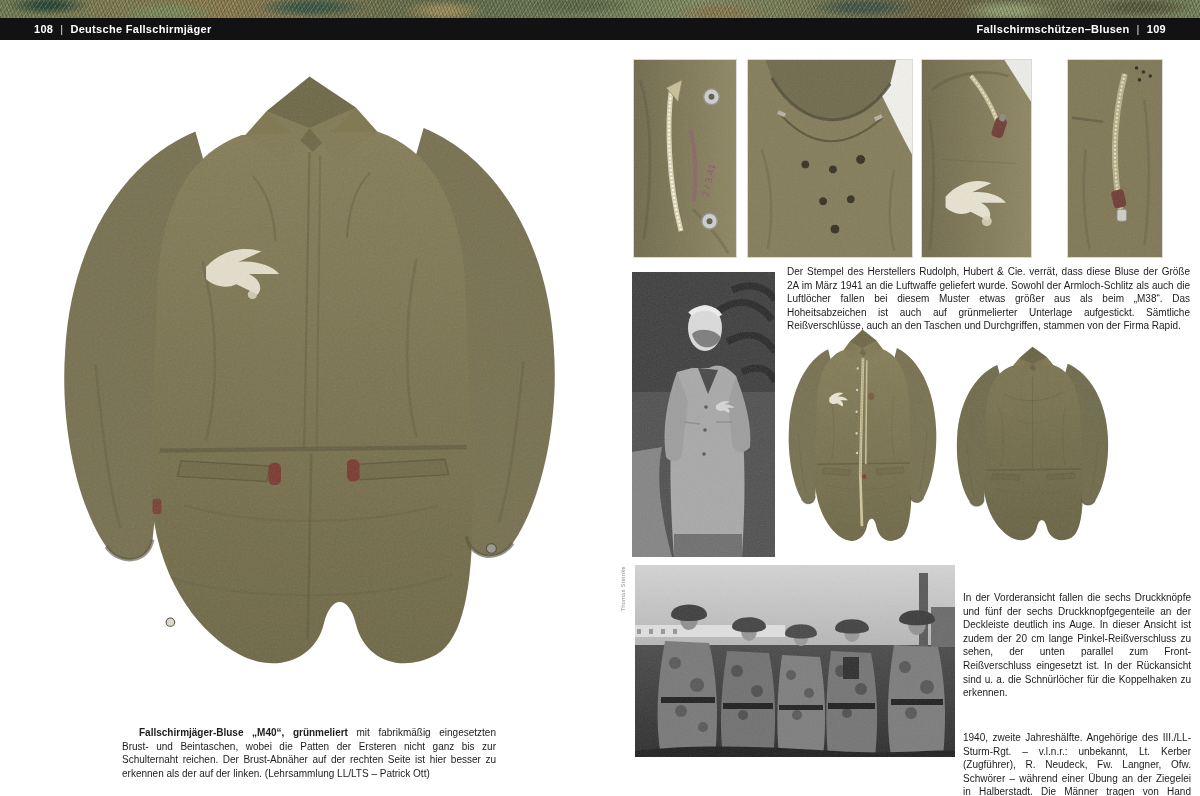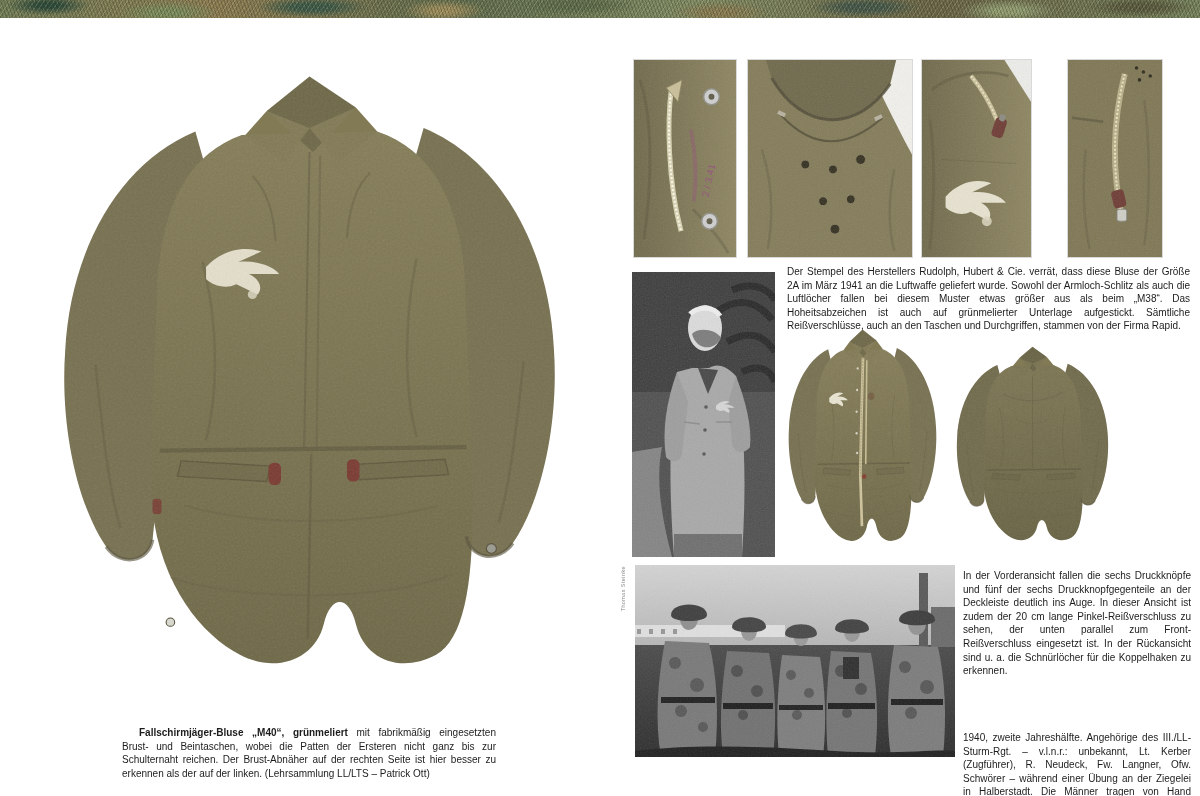--- a/index.html
+++ b/index.html
@@ -87,20 +87,28 @@
       <path d="M126,32 L150,12 L176,30 L152,56 Z"></path>
     </clipPath>
     <path id="eagleP" d="M0,13 C8,4 20,0 31,4 L18,10 C28,9 37,12 41,17 L24,17 C30,20 32,25 29,29 L17,23 C11,26 4,24 0,20 Z"></path>
   </defs>
 </svg>
 
 <div id="spread">
 
   <div class="camo"></div>
 
+  <div class="hdrbar">
+    <div class="hdr">
+      <span>108</span><span class="sep">|</span><span>Deutsche Fallschirmjäger</span>
+    </div>
+    <div class="hdr">
+      <span>Fallschirmschützen–Blusen</span><span class="sep">|</span><span>109</span>
+    </div>
+  </div>
 
   <div class="photo" style="left:42px;top:56px;width:535px;height:652px;">
     <svg viewBox="0 0 300 380" preserveAspectRatio="none">
       <use href="#smock-base"></use>
       <path d="M150,56 L147,228" stroke="#645e42" stroke-width="1.2" fill="none" opacity="0.6"></path>
       <path d="M156,58 L154,228" stroke="#645e42" stroke-width="1.2" fill="none" opacity="0.45"></path>
       <path d="M151,232 L149,340" stroke="#5c563c" stroke-width="1.4" fill="none" opacity="0.5"></path>
       <path d="M118,70 C126,78 130,92 131,108" stroke="#5c563c" stroke-width="1.2" fill="none" opacity="0.4"></path>
       <path d="M184,68 C176,76 172,90 171,106" stroke="#5c563c" stroke-width="1.2" fill="none" opacity="0.4"></path>
       <g>
@@ -349,21 +357,21 @@
           <rect x="8" y="100" width="52" height="6" fill="#1e1e1e"></rect>
           <ellipse cx="34" cy="25" rx="9" ry="11" fill="#929292"></ellipse>
           <path d="M16,21 C16,8 52,8 52,21 C52,28 16,28 16,21 Z" fill="#3b3b3b"></path>
         </g>
       </g>
       <path d="M0,186 C60,178 140,182 200,186 C260,190 300,184 320,186 L320,192 L0,192 Z" fill="#1f1f1f"></path>
       <rect width="320" height="192" filter="url(#noiseF)" opacity="0.15"></rect>
     </svg>
   </div>
 
-  <div class="btxt" style="left:963px;top:569px;width:228px;">
+  <div class="btxt" style="left:963px;top:591px;width:228px;">
     <p>In der Vorderansicht fallen die sechs Druckknöpfe und fünf der sechs Druckknopfgegenteile an der Deckleiste deutlich ins Auge. In dieser Ansicht ist zudem der 20 cm lange Pinkel-Reißverschluss zu sehen, der unten parallel zum Front-Reißverschluss eingesetzt ist. In der Rückansicht sind u. a. die Schnürlöcher für die Koppelhaken zu erkennen.</p>
   </div>
 
   <div class="btxt" style="left:963px;top:731px;width:228px;">
     <p>1940, zweite Jahreshälfte. Angehörige des III./LL-Sturm-Rgt. – v.l.n.r.: unbekannt, Lt. Kerber (Zugführer), R. Neudeck, Fw. Langner, Ofw. Schwörer – während einer Übung an der Ziegelei in Halberstadt. Die Männer tragen von Hand getarnte „M40“-Blusen und auch die Springerhelme sind mit interessanten, matten Tarnmustern versehen worden.</p>
   </div>
 
 </div>
 
 </body></html>

